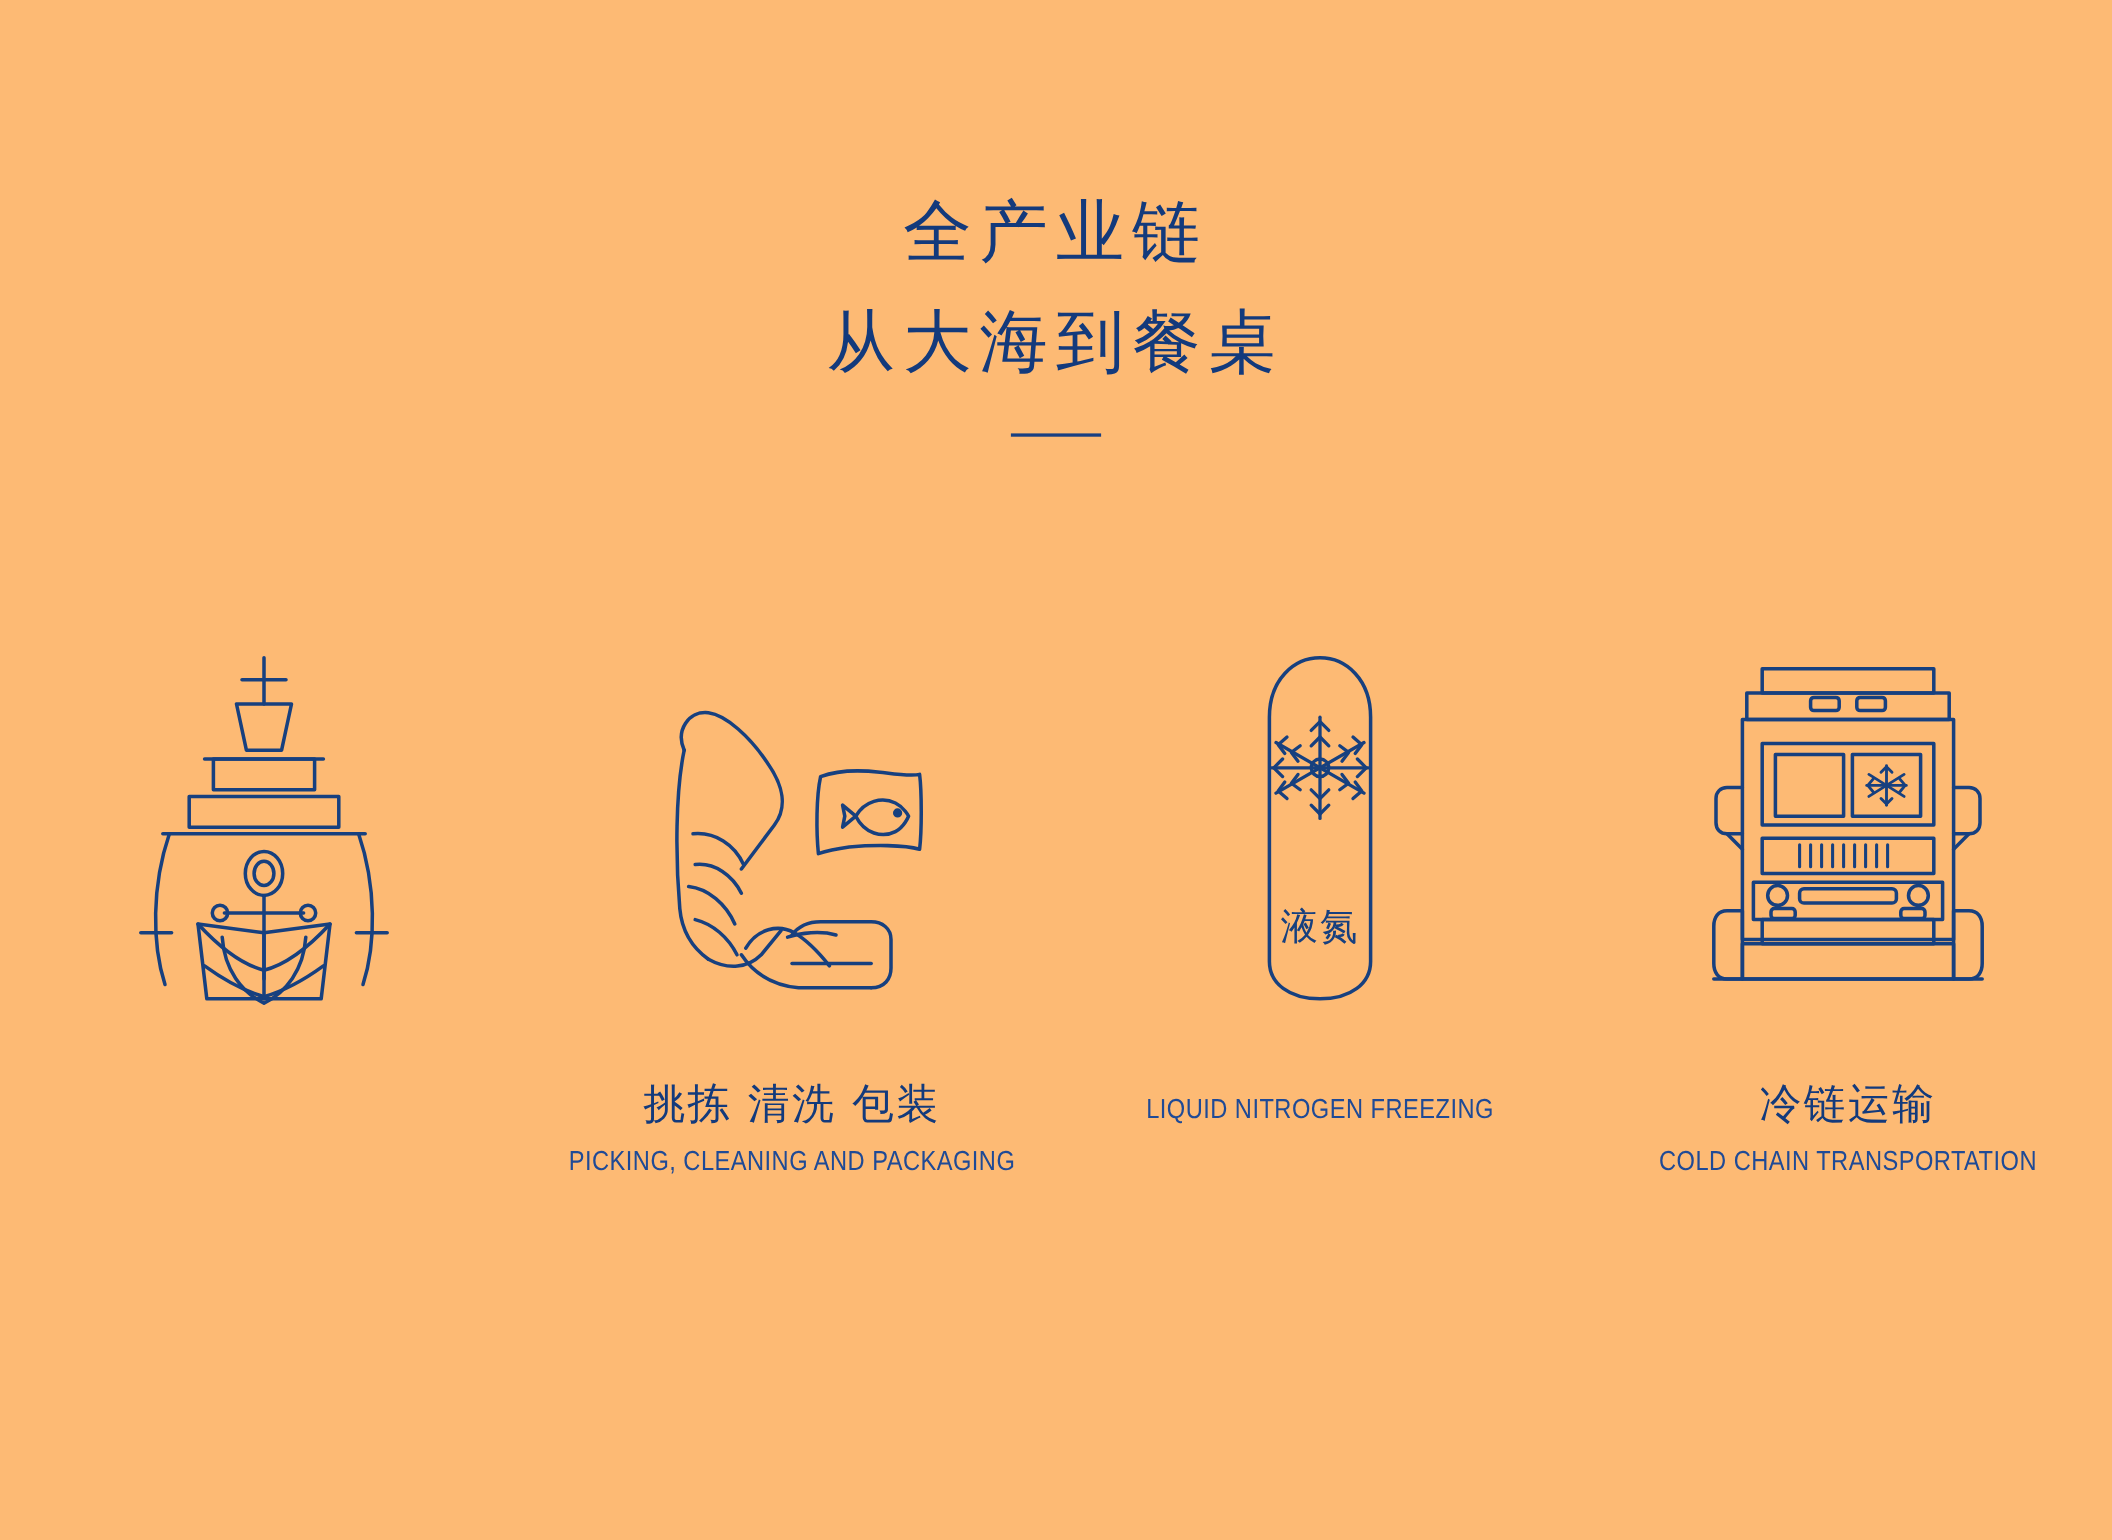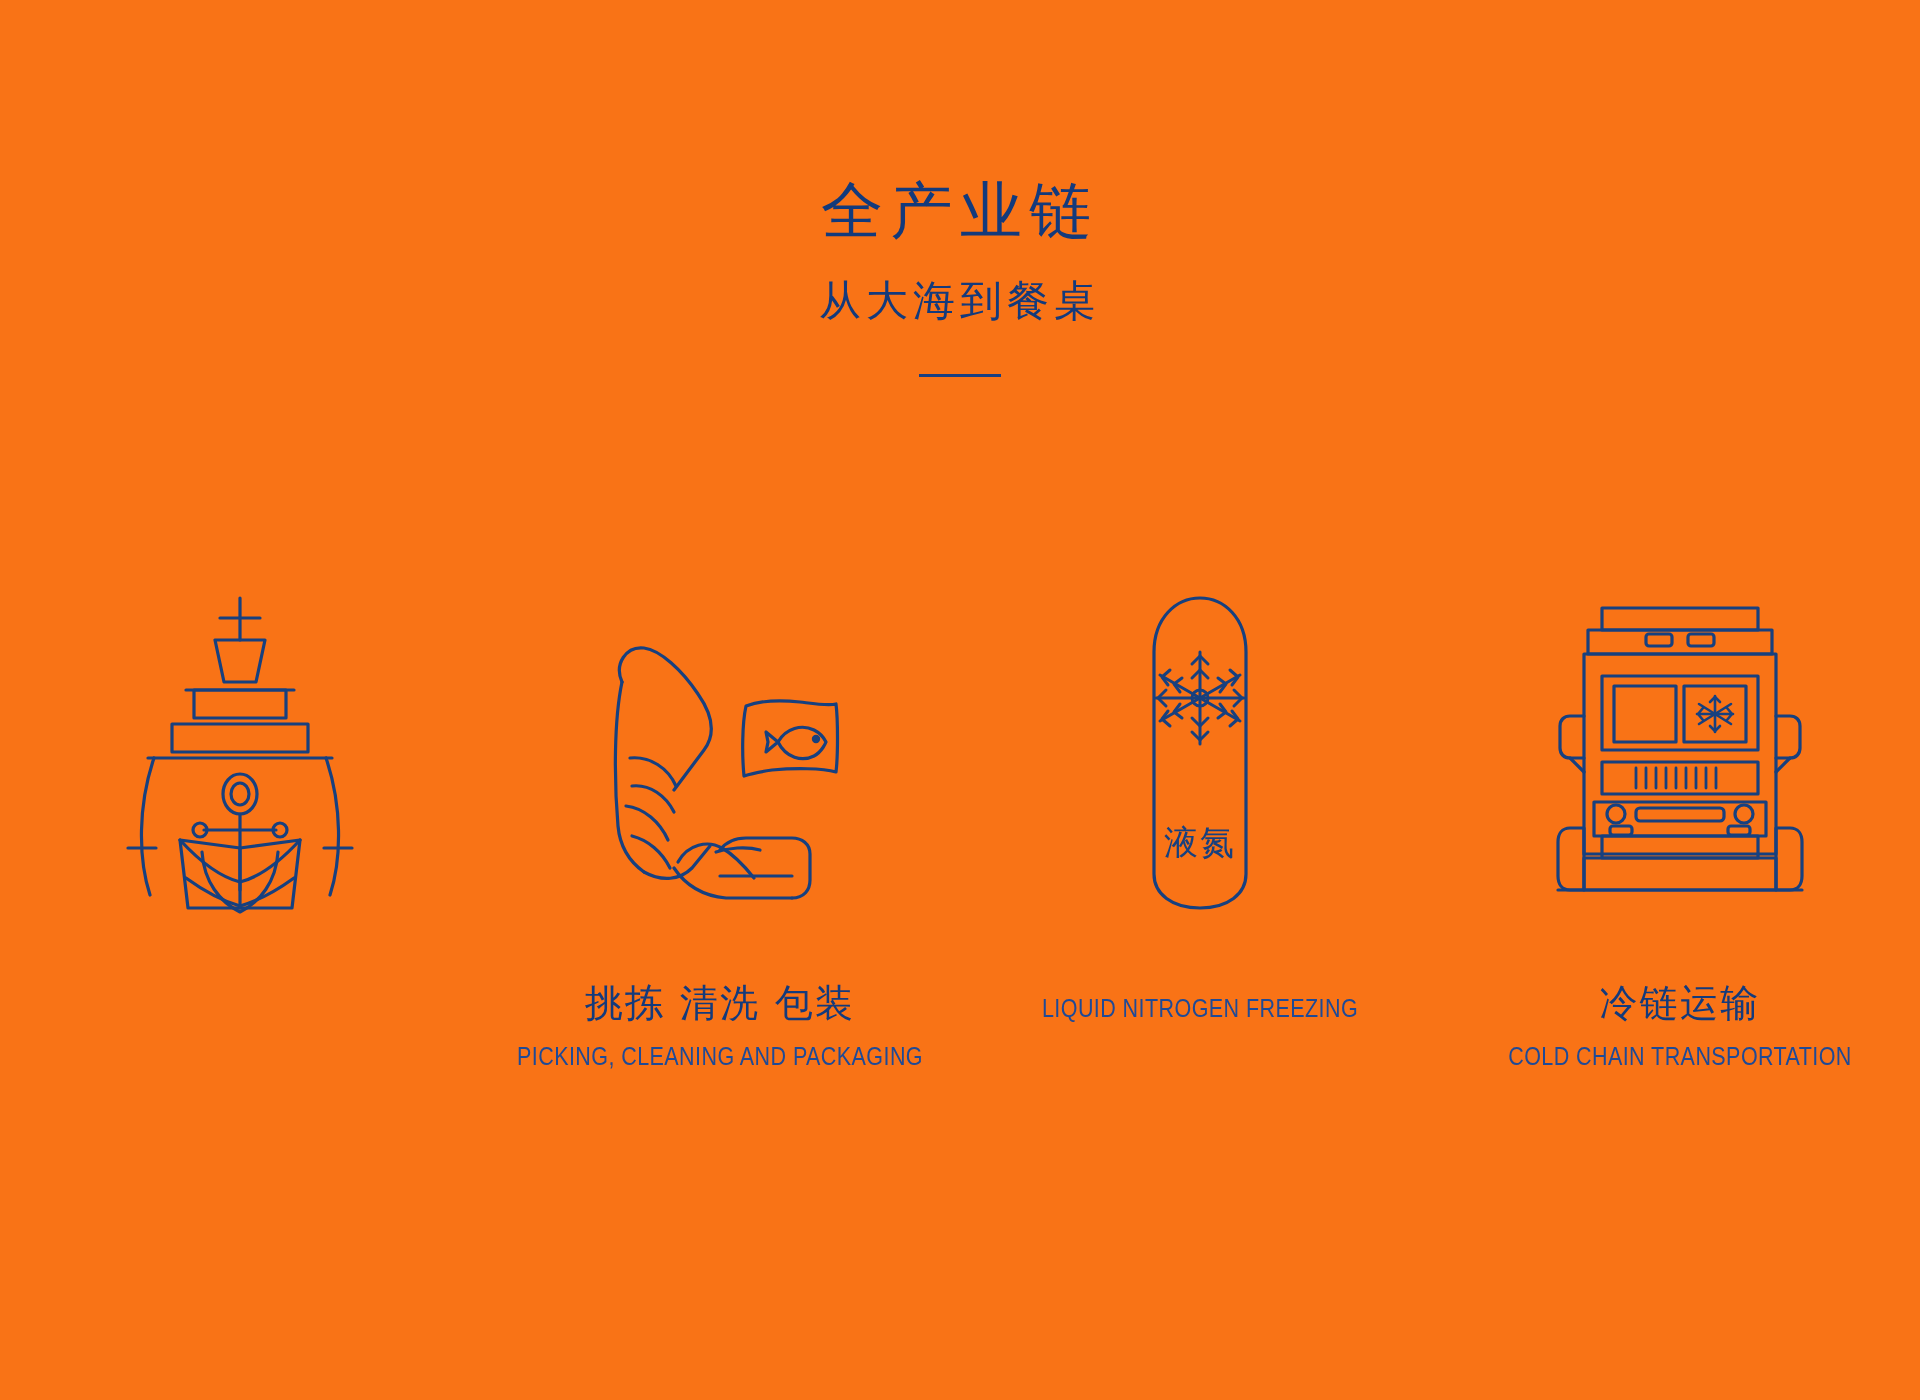--- a/index.html
+++ b/index.html
@@ -40,21 +40,21 @@
     letter-spacing: 0.12em;
     line-height: 1.0;
   }
 
   .title-line-1 {
     font-size: 62px;
     margin-bottom: 38px;
   }
 
   .title-line-2 {
-    font-size: 42px;
+    font-size: 62px;
   }
 
   .title-divider {
     width: 82px;
     height: 3px;
     background: #183f82;
     margin: 52px auto 0 auto;
     border: 0;
   }
 
@@ -129,21 +129,21 @@
   .ln2-text {
     font-family: "DejaVu Sans", "Liberation Sans", sans-serif;
     font-size: 34px;
     fill: #17407f;
     letter-spacing: 2px;
   }
 </style>
 </head>
 <body style="background: rgb(70, 180, 221);">
 
-<div class="stage" style="background: #f97316;">
+<div class="stage" style="background: #fdba74;">
 
   <div class="header">
     <div class="title-line title-line-1" style="color: rgb(19, 58, 124);">全产业链</div>
     <div class="title-line title-line-2" style="color: rgb(19, 58, 124);">从大海到餐桌</div>
     <hr class="title-divider">
   </div>
 
   <div class="steps">
 
     <div class="step step-1">

